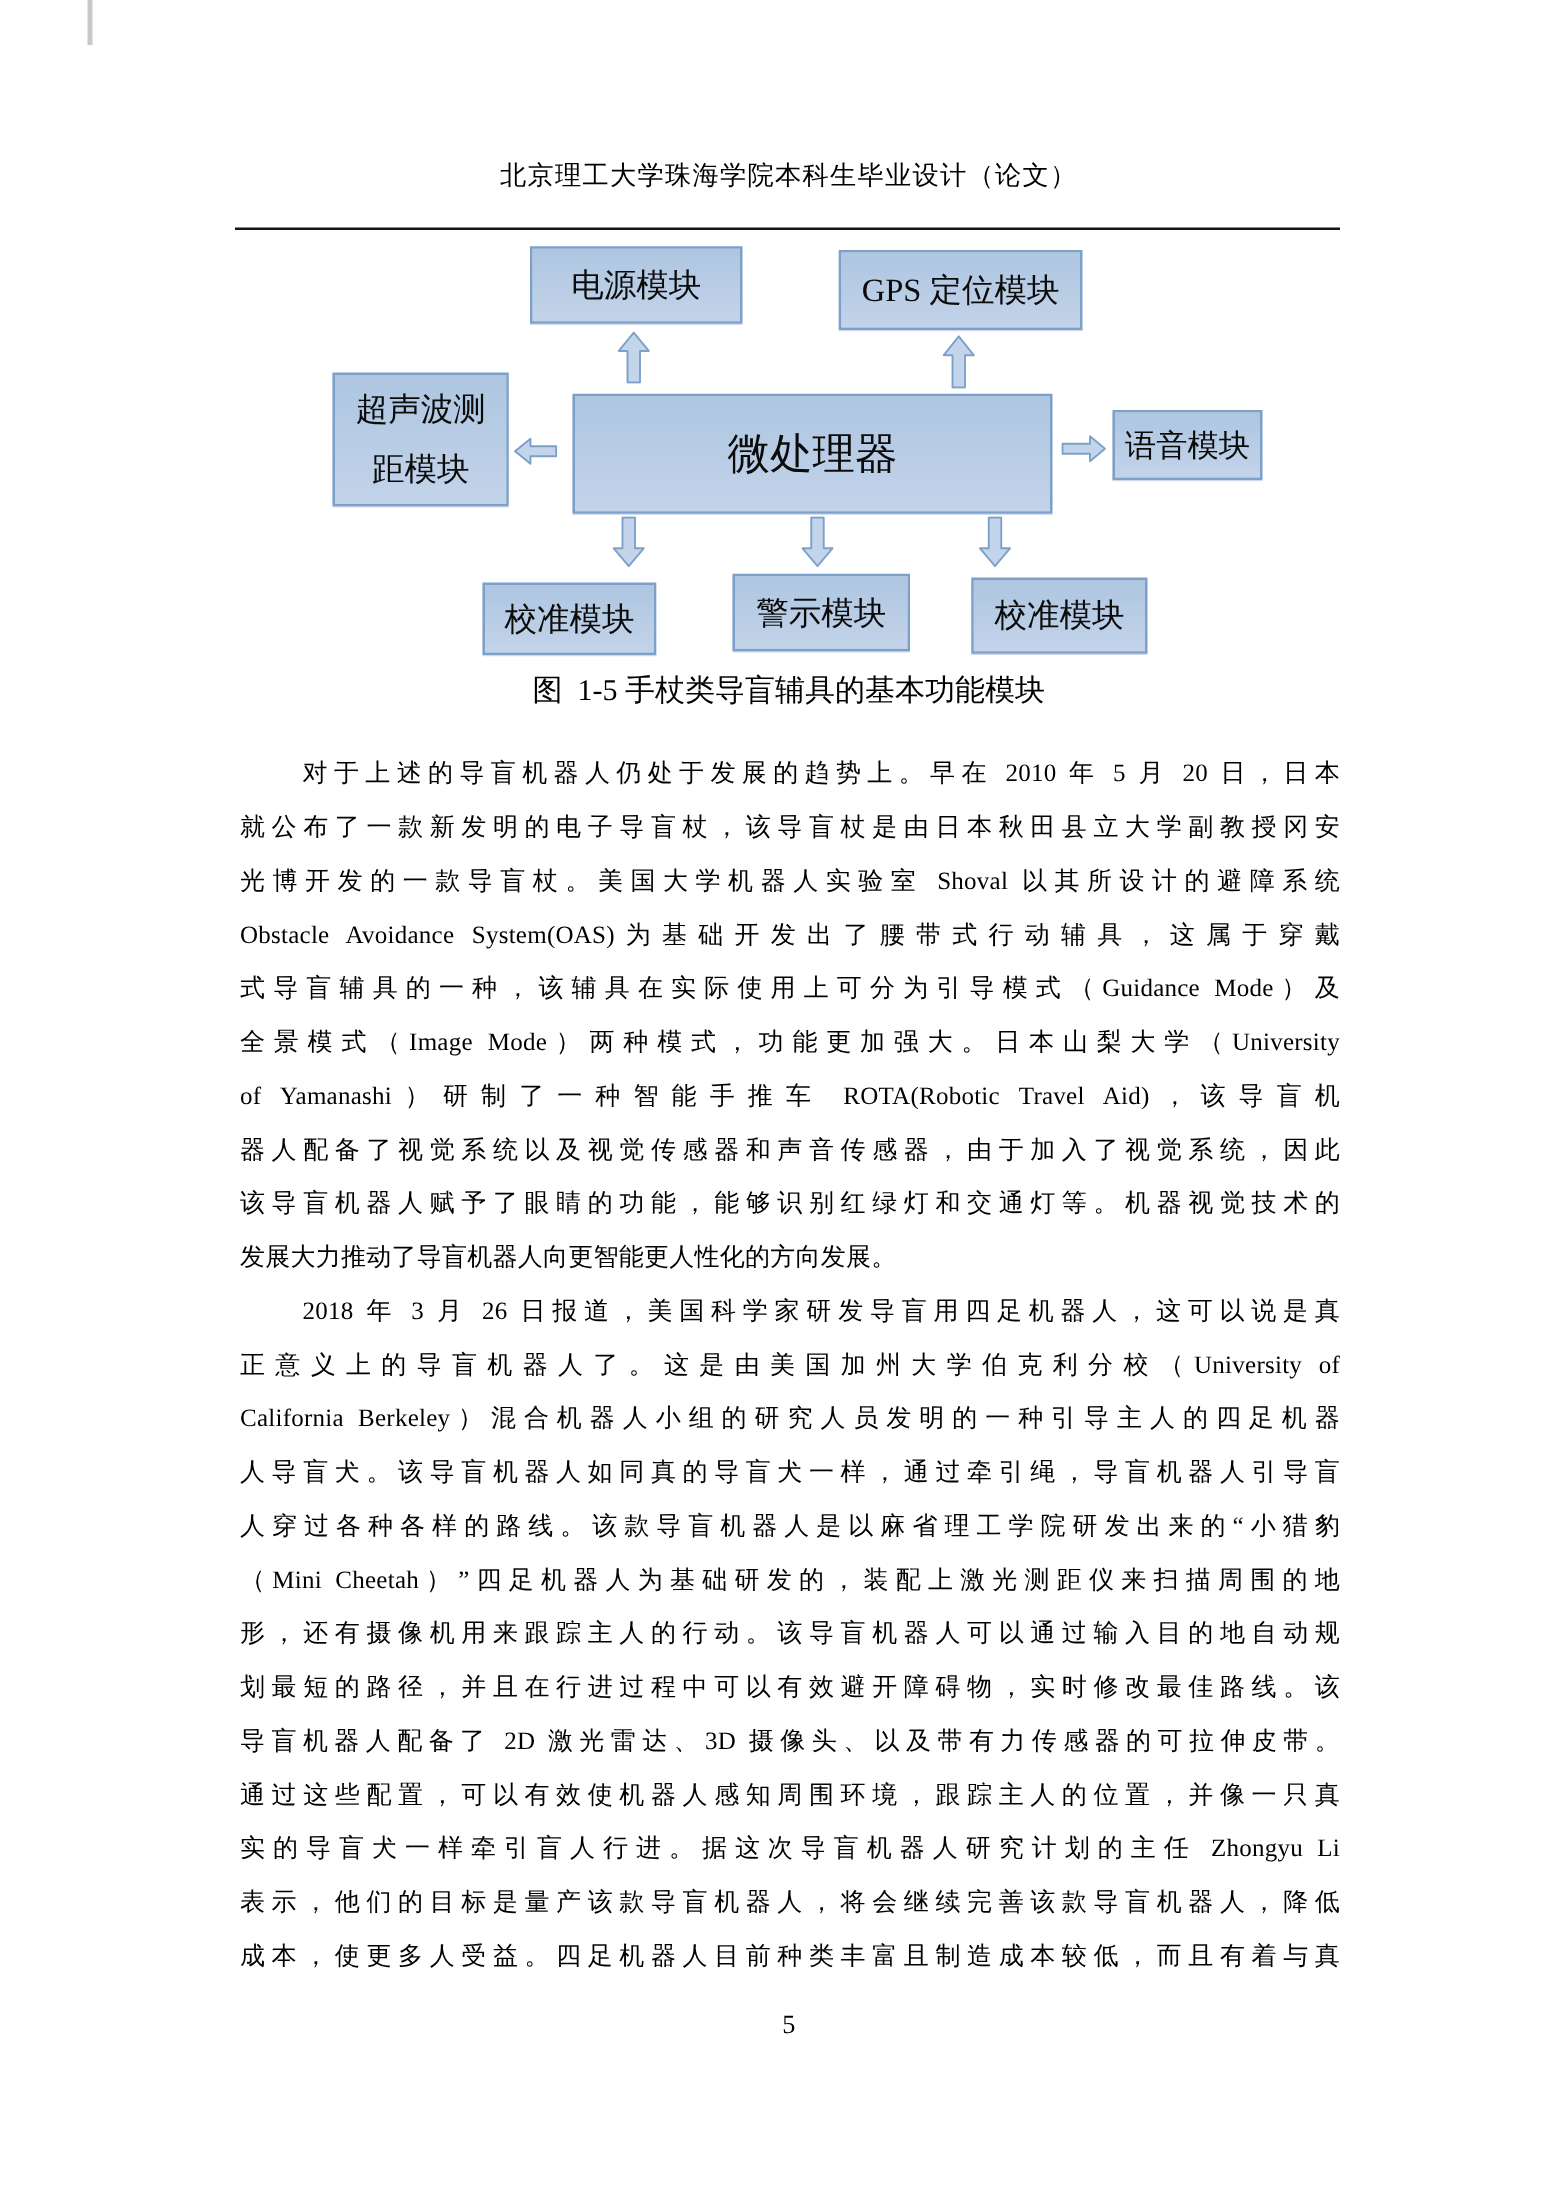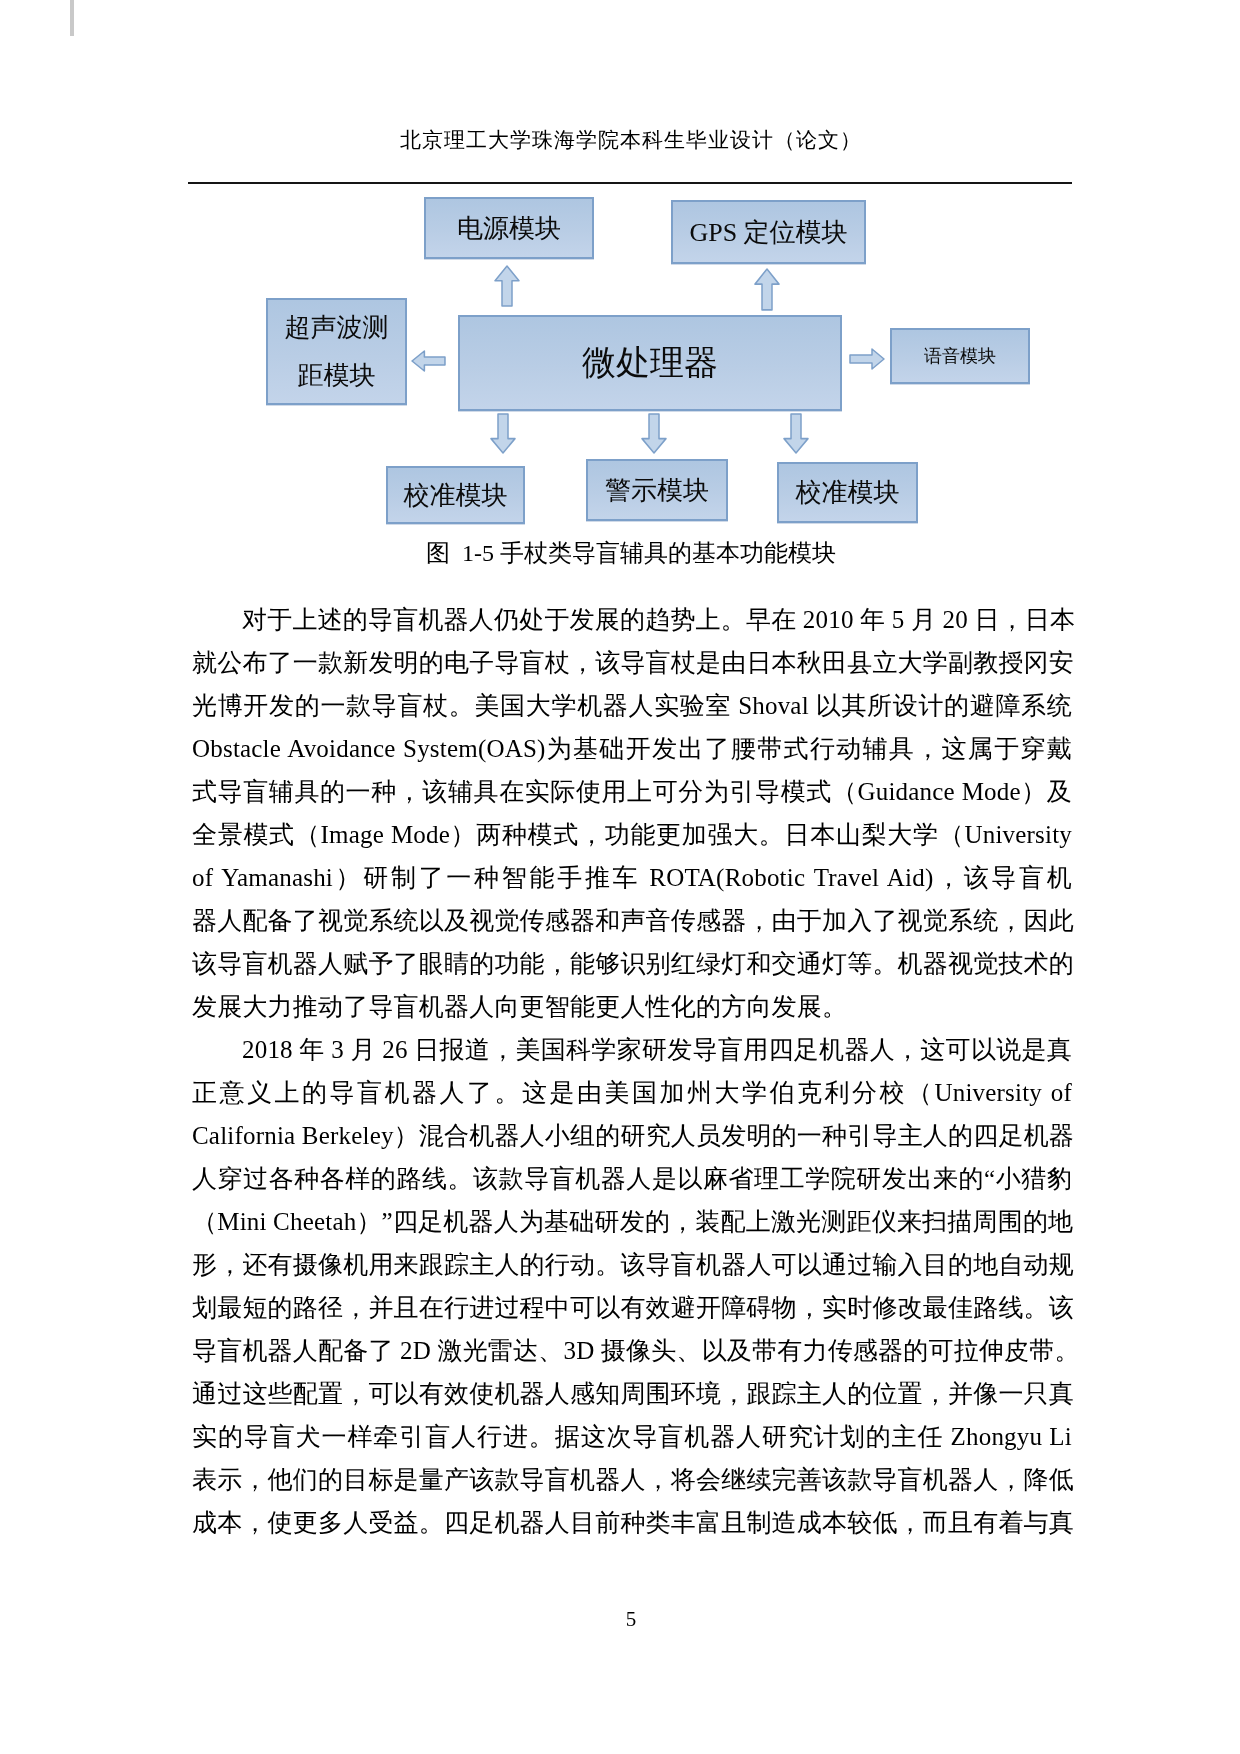--- a/index.html
+++ b/index.html
@@ -31,42 +31,42 @@
     border:2px solid #7da0c9;
     box-sizing:border-box;
     display:flex; flex-direction:column; align-items:center; justify-content:center;
     font-size:26px; color:#0b0b0b;
     box-shadow:0 1px 0 rgba(120,150,190,0.35);
   }
   .dbox-power      { left:424px; top:197px; width:170px; height:62px; }
   .dbox-gps        { left:671px; top:200px; width:195px; height:64px; }
   .dbox-ultrasonic { left:266px; top:298px; width:141px; height:107px; line-height:48px; }
   .dbox-processor  { left:458px; top:315px; width:384px; height:96px; font-size:34px; }
-  .dbox-voice      { left:890px; top:328px; width:140px; height:56px; font-size:18px; }
+  .dbox-voice      { left:890px; top:328px; width:120px; height:56px; font-size:25px; }
   .dbox-calibration{ left:386px; top:466px; width:139px; height:58px; }
   .dbox-warning    { left:586px; top:459px; width:142px; height:62px; }
   .dbox-vibration  { left:777px; top:462px; width:141px; height:61px; }
   .arrow { position:absolute; }
   .arrow svg { display:block; width:100%; height:100%; }
   .arrow polygon { stroke:#7da0c9; stroke-width:1.5; stroke-linejoin:round; }
   .arrow-up1   { left:494px; top:265px; width:26px; height:42px; }
   .arrow-up2   { left:754px; top:268px; width:26px; height:43px; }
   .arrow-left  { left:411px; top:350px; width:35px; height:22px; }
   .arrow-right { left:849px; top:348px; width:36px; height:22px; }
   .arrow-down1 { left:490px; top:413px; width:26px; height:41px; }
   .arrow-down2 { left:641px; top:413px; width:26px; height:41px; }
   .arrow-down3 { left:783px; top:413px; width:26px; height:41px; }
   .figure-caption {
     position:absolute; left:190px; top:537px; width:882px; height:32px;
     text-align:center; font-size:24px; line-height:32px; white-space:pre;
   }
   
   .body-text {
     position:absolute; left:192px; top:598px; width:880px;
-    font-size:25px;
+    font-size:20px;
   }
   .line {
     height:43px; line-height:43px;
     text-align:justify; text-align-last:justify;
     white-space:nowrap;
     letter-spacing:0.2px;
   }
   .line.indent { text-indent:50px; }
   .line.no-justify { text-align-last:left; }
   .page-number {
@@ -165,20 +165,21 @@
     <div class="line">Obstacle Avoidance System(OAS)为基础开发出了腰带式行动辅具，这属于穿戴</div>
     <div class="line">式导盲辅具的一种，该辅具在实际使用上可分为引导模式（Guidance Mode）及</div>
     <div class="line">全景模式（Image Mode）两种模式，功能更加强大。日本山梨大学（University</div>
     <div class="line">of Yamanashi）研制了一种智能手推车 ROTA(Robotic Travel Aid)，该导盲机</div>
     <div class="line">器人配备了视觉系统以及视觉传感器和声音传感器，由于加入了视觉系统，因此</div>
     <div class="line">该导盲机器人赋予了眼睛的功能，能够识别红绿灯和交通灯等。机器视觉技术的</div>
     <div class="line no-justify">发展大力推动了导盲机器人向更智能更人性化的方向发展。</div>
     <div class="line indent">2018 年 3 月 26 日报道，美国科学家研发导盲用四足机器人，这可以说是真</div>
     <div class="line">正意义上的导盲机器人了。这是由美国加州大学伯克利分校（University of</div>
     <div class="line">California Berkeley）混合机器人小组的研究人员发明的一种引导主人的四足机器</div>
+    <div class="line">人导盲犬。该导盲机器人如同真的导盲犬一样，通过牵引绳，导盲机器人引导盲</div>
     <div class="line">人穿过各种各样的路线。该款导盲机器人是以麻省理工学院研发出来的“小猎豹</div>
     <div class="line">（Mini Cheetah）”四足机器人为基础研发的，装配上激光测距仪来扫描周围的地</div>
     <div class="line">形，还有摄像机用来跟踪主人的行动。该导盲机器人可以通过输入目的地自动规</div>
     <div class="line">划最短的路径，并且在行进过程中可以有效避开障碍物，实时修改最佳路线。该</div>
     <div class="line">导盲机器人配备了 2D 激光雷达、3D 摄像头、以及带有力传感器的可拉伸皮带。</div>
     <div class="line">通过这些配置，可以有效使机器人感知周围环境，跟踪主人的位置，并像一只真</div>
     <div class="line">实的导盲犬一样牵引盲人行进。据这次导盲机器人研究计划的主任 Zhongyu Li</div>
     <div class="line">表示，他们的目标是量产该款导盲机器人，将会继续完善该款导盲机器人，降低</div>
     <div class="line">成本，使更多人受益。四足机器人目前种类丰富且制造成本较低，而且有着与真</div>
   </div>

